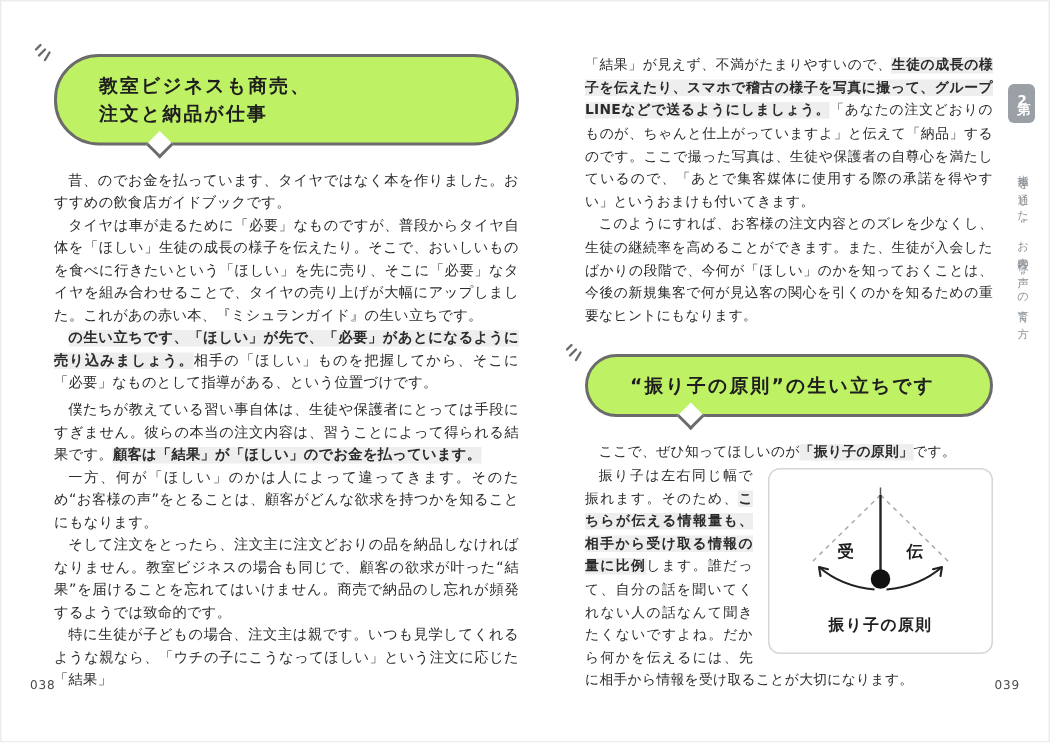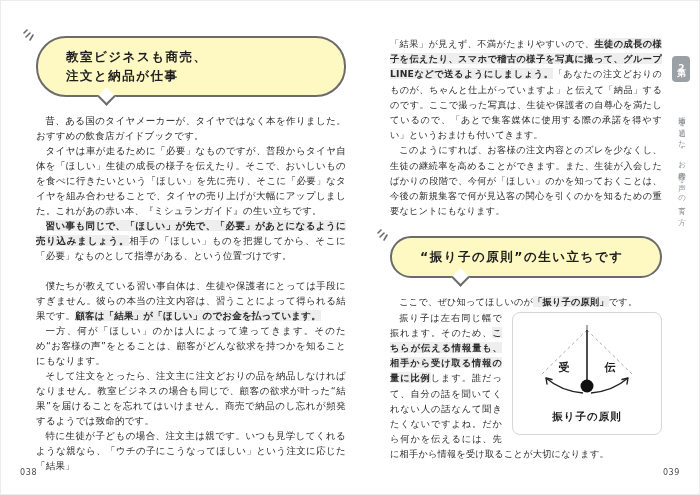--- a/index.html
+++ b/index.html
@@ -10,25 +10,25 @@
     overflow:hidden; box-shadow: inset 0 0 0 1px #ececec;
   }
   
   .page { position:absolute; top:36px; }
   .page-left  { left:36px;  width:310px; }
   .page-right { left:390px; width:272px; }
   .body-text { font-size:9.5px; line-height:15px; color:#2b2b2b;
                text-align:justify; letter-spacing:0.2px; }
   .page-right .body-text { font-size:9.2px; line-height:15.2px; }
   p.indent { text-indent:1em; }
-  .gap-top { margin-top:15px; }
+  .gap-top { margin-top:3px; }
   span.b { font-weight:bold; background:#eeeeee; }
   
   .bubble {
-    position:relative; background:#fef9c3; border:2px solid #6b6b6b;
+    position:relative; background:#bef264; border:2px solid #6b6b6b;
     border-radius:30px; padding:9px 16px 10px 28px; margin-bottom:16px;
   }
   .bubble .h-line { font-size:12.5px; font-weight:bold; color:#1e1e1e;
                     line-height:19px; letter-spacing:1.5px; }
   .bubble-tail {
     position:absolute; bottom:-8px; left:62px; width:13px; height:13px;
     background:#fff; border-right:2px solid #6b6b6b; border-bottom:2px solid #6b6b6b;
     transform:rotate(45deg);
   }
   .sparks { position:absolute; top:-14px; left:-16px; }
@@ -42,21 +42,21 @@
   
   .side-tab { position:absolute; left:672px; top:56px;
               writing-mode:vertical-rl; text-orientation:upright; }
   .chapter-badge {
     display:inline-block; background:#9aa0a5; color:#fff; font-weight:bold;
     font-size:9px; border-radius:4px; padding:5px 2.5px; letter-spacing:2px;
   }
   .chapter-title { display:inline-block; margin-top:9px; color:#8e9398;
                    font-size:7.5px; letter-spacing:1.5px; }
   
-  .page-num { position:absolute; bottom:18px; font-size:8px; color:#4a4a4a;
+  .page-num { position:absolute; bottom:34px; font-size:8px; color:#4a4a4a;
               letter-spacing:0.6px; }
   .page-num.left { left:20px; }
   .page-num.right { right:20px; }
 </style>
 </head>
 <body>
 
 <div class="spread">
 
   <div class="page page-left">
@@ -68,23 +68,23 @@
           <line x1="8" y1="16" x2="11" y2="11"></line>
           <line x1="2" y1="9" x2="5" y2="6"></line>
         </g>
       </svg>
       <div class="h-line">教室ビジネスも商売、</div>
       <div class="h-line">注文と納品が仕事</div>
       <div class="bubble-tail"></div>
     </div>
 
     <div class="body-text">
-      <p class="indent"><span>昔、ある国のタイヤメーカーが、タイヤではなく本を作りました。おすすめの飲食店ガイドブックです。</span></p>
+      <p class="indent"><span>昔、のでお金を払っています、タイヤではなく本を作りました。おすすめの飲食店ガイドブックです。</span></p>
       <p class="indent"><span>タイヤは車が走るために「必要」なものですが、普段からタイヤ自体を「ほしい」生徒の成長の様子を伝えたり。そこで、おいしいものを食べに行きたいという「ほしい」を先に売り、そこに「必要」なタイヤを組み合わせることで、タイヤの売り上げが大幅にアップしました。これがあの赤い本、『ミシュランガイド』の生い立ちです。</span></p>
-      <p class="indent"><span class="b">習い事も同じで、「ほしい」が先で、「必要」があとになるように売り込みましょう。</span><span>相手の「ほしい」ものを把握してから、そこに「必要」なものとして指導がある、という位置づけです。</span></p>
+      <p class="indent"><span class="b">の生い立ちです、「ほしい」が先で、「必要」があとになるように売り込みましょう。</span><span>相手の「ほしい」ものを把握してから、そこに「必要」なものとして指導がある、という位置づけです。</span></p>
       <p class="indent gap-top"><span>僕たちが教えている習い事自体は、生徒や保護者にとっては手段にすぎません。彼らの本当の注文内容は、習うことによって得られる結果です。</span><span class="b">顧客は「結果」が「ほしい」のでお金を払っています。</span></p>
       <p class="indent"><span>一方、何が「ほしい」のかは人によって違ってきます。そのため“お客様の声”をとることは、顧客がどんな欲求を持つかを知ることにもなります。</span></p>
       <p class="indent"><span>そして注文をとったら、注文主に注文どおりの品を納品しなければなりません。教室ビジネスの場合も同じで、顧客の欲求が叶った“結果”を届けることを忘れてはいけません。商売で納品のし忘れが頻発するようでは致命的です。</span></p>
       <p class="indent"><span>特に生徒が子どもの場合、注文主は親です。いつも見学してくれるような親なら、「ウチの子にこうなってほしい」という注文に応じた「結果」</span></p>
     </div>
   </div>
 
   <div class="page page-right">
 
     <div class="body-text">

